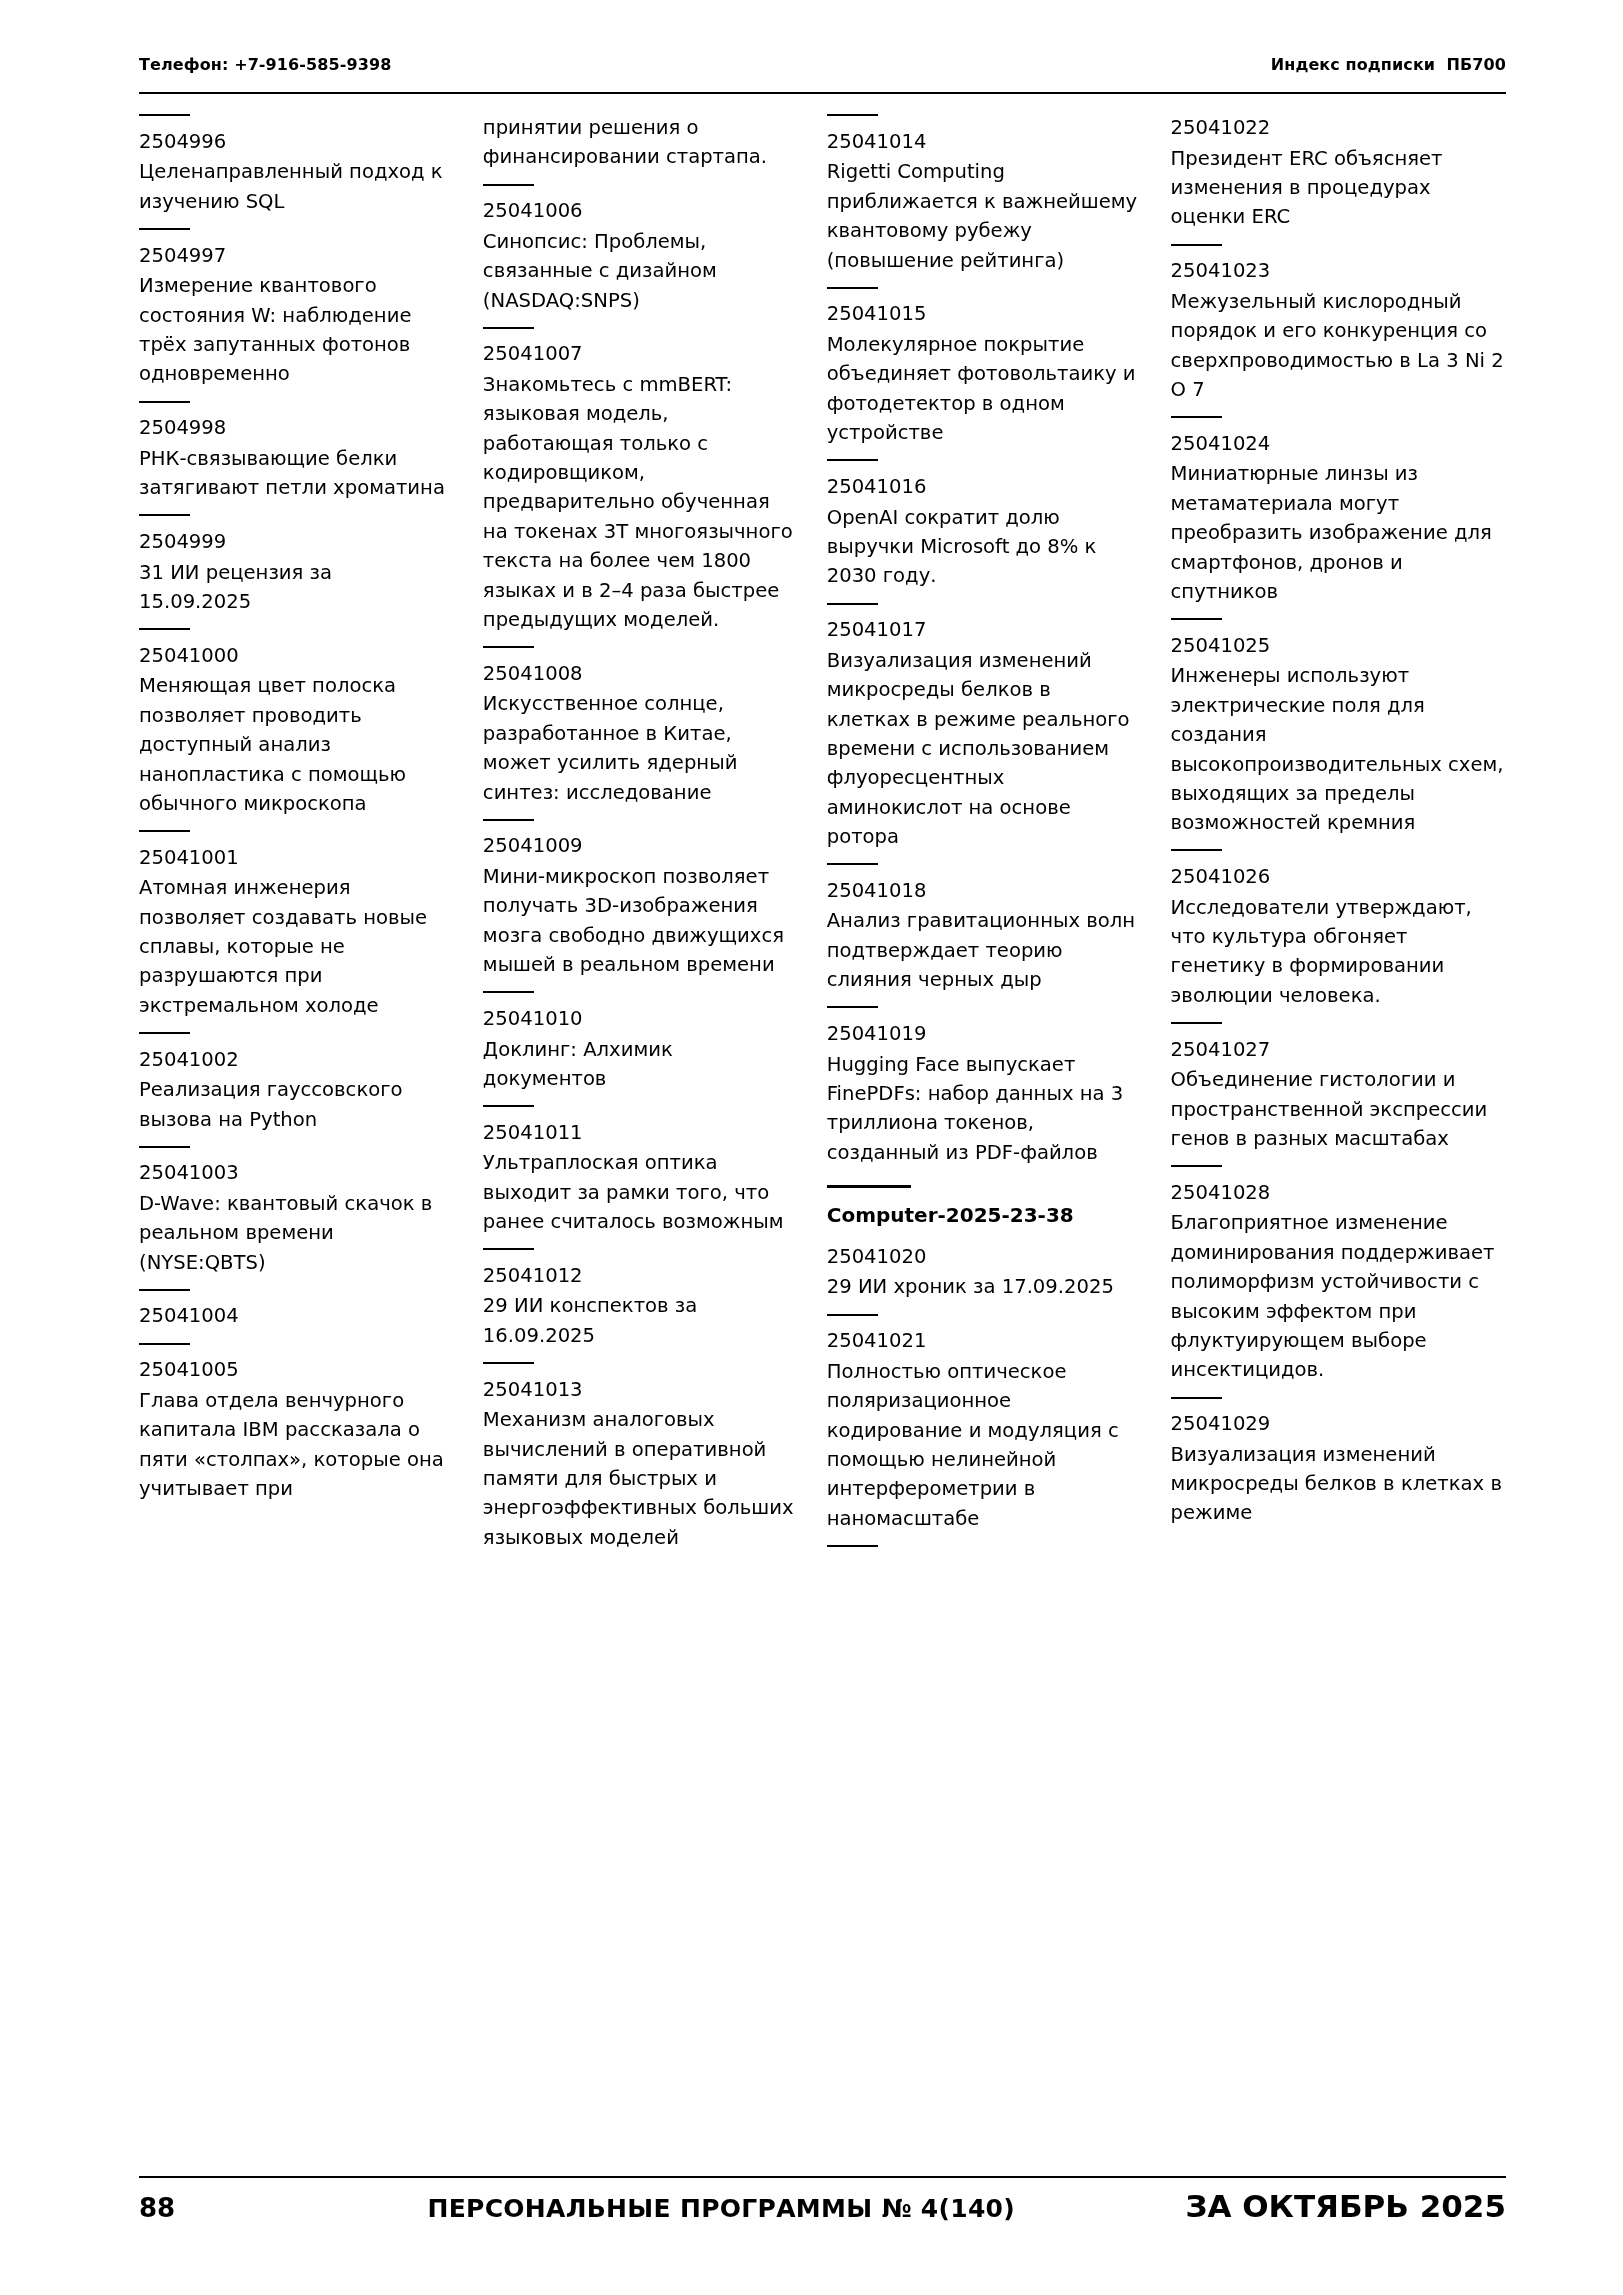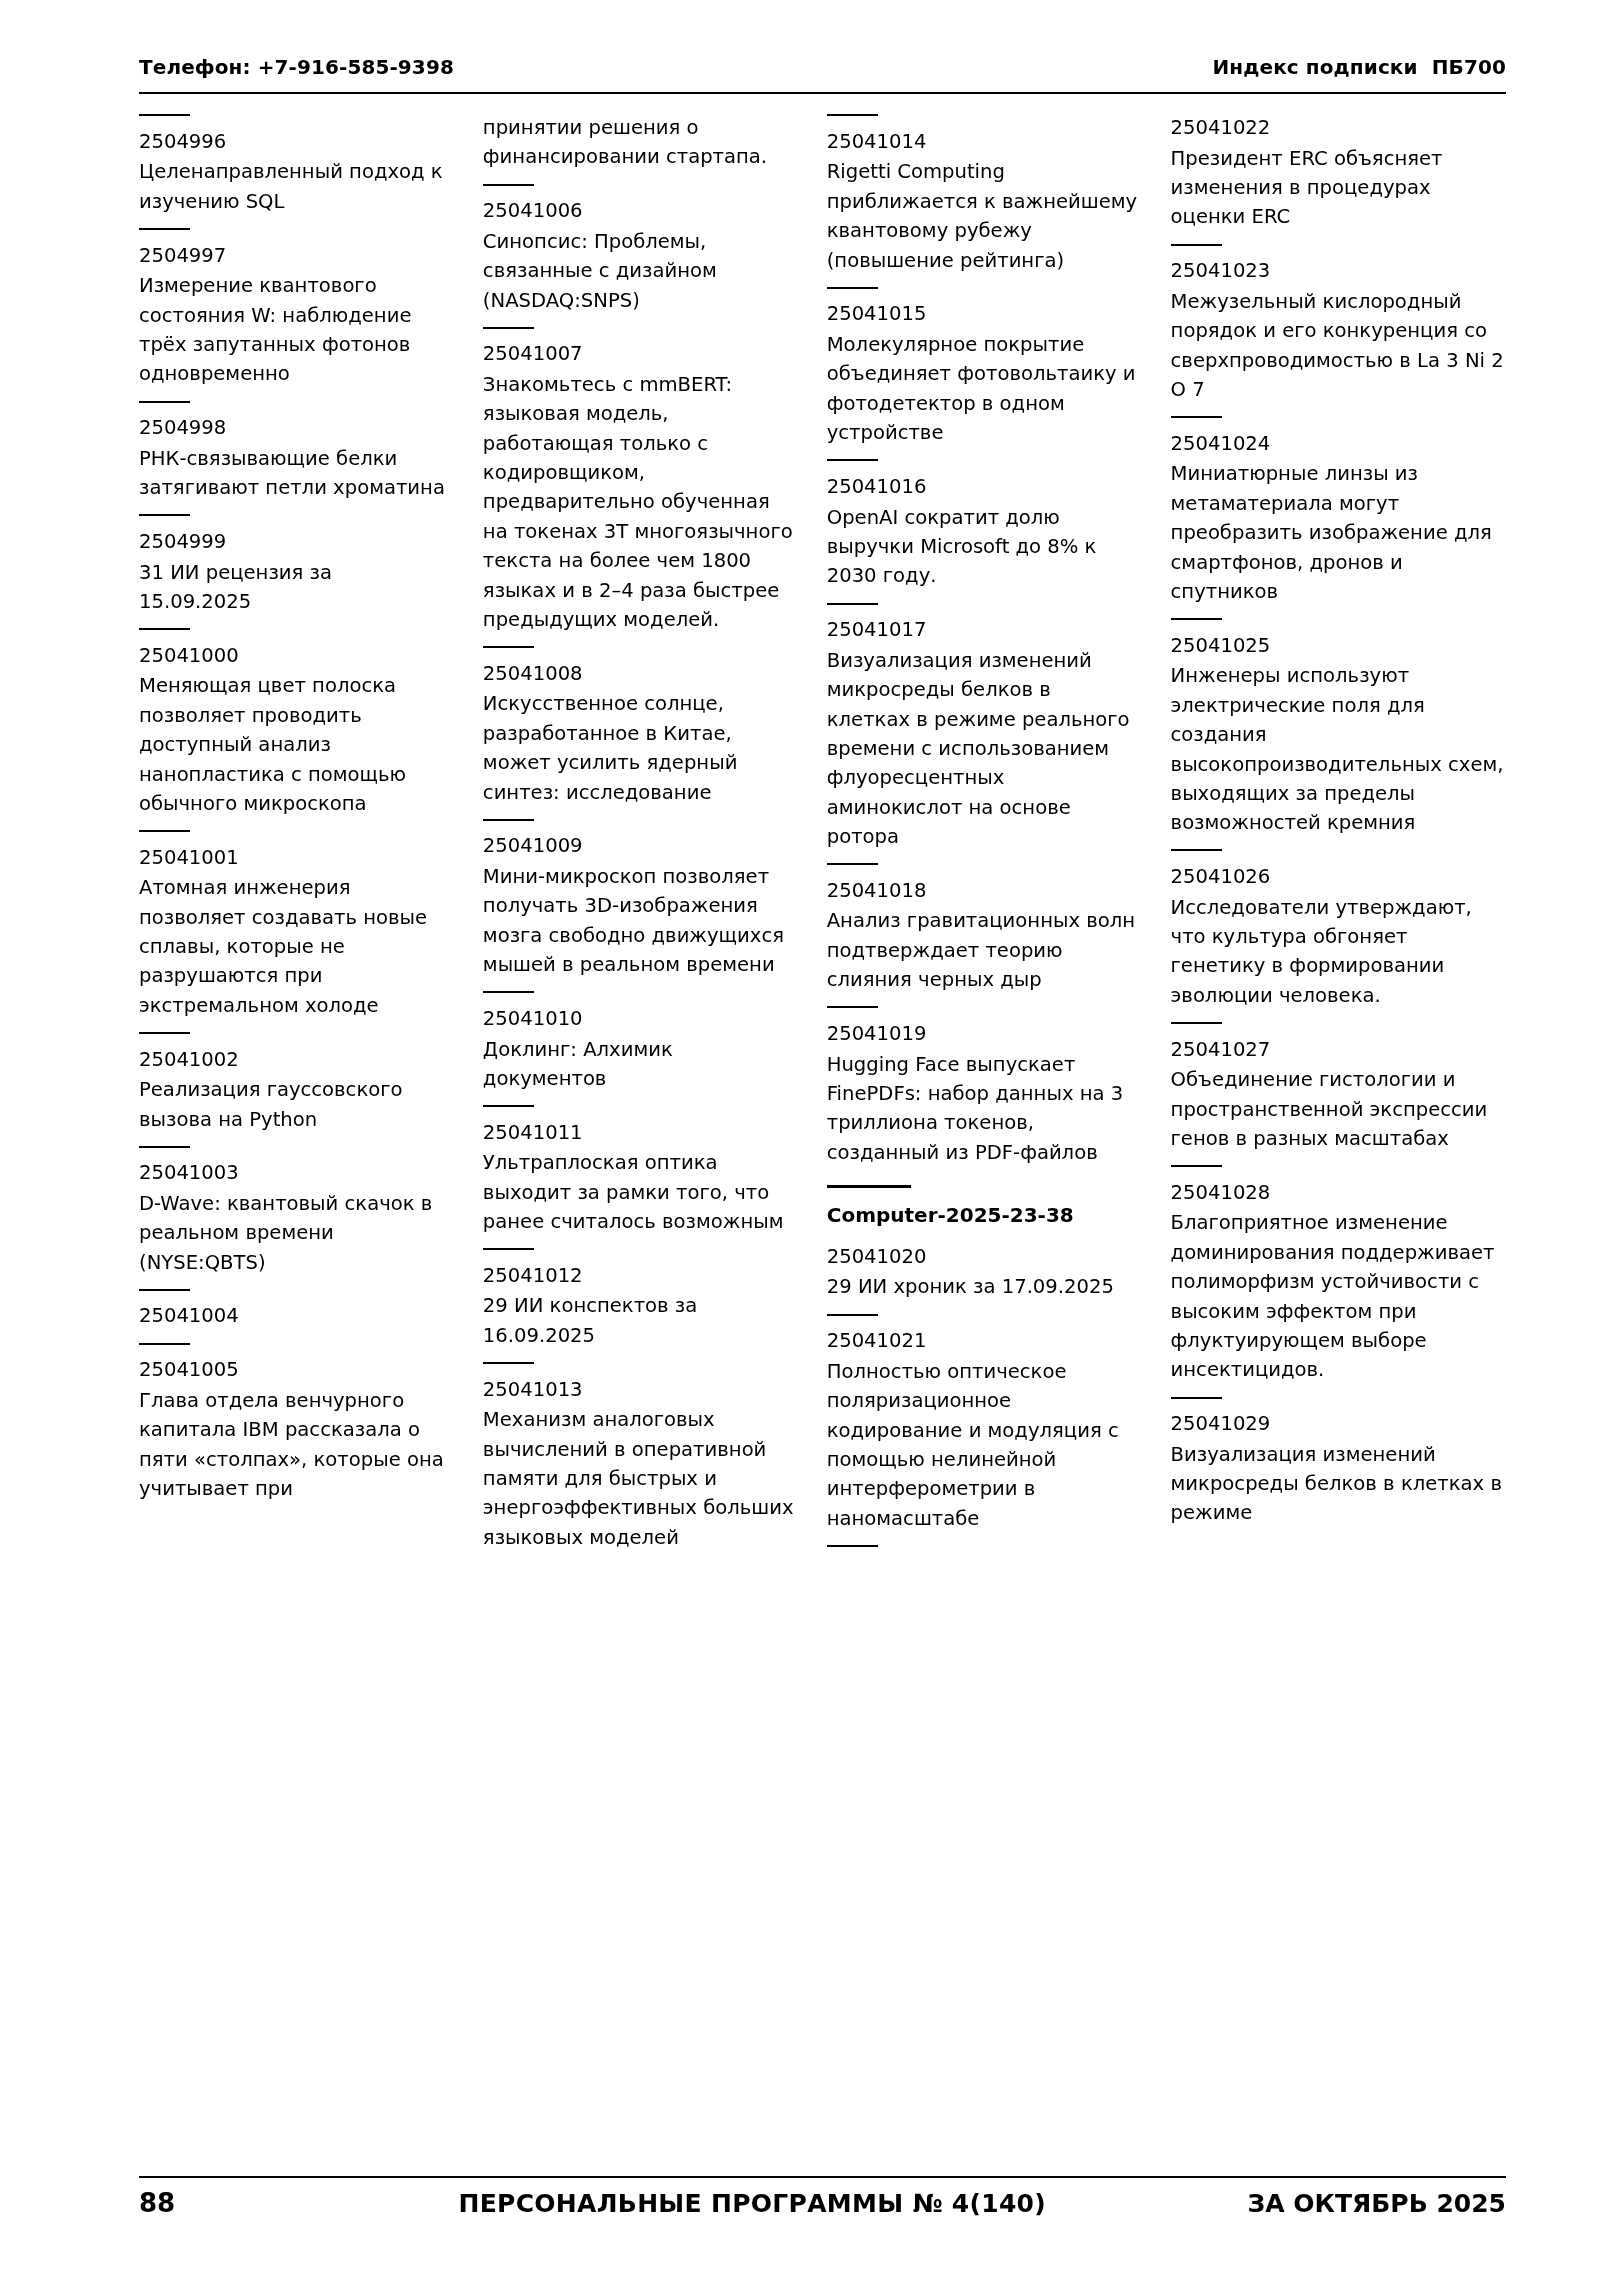--- a/index.html
+++ b/index.html
@@ -25,21 +25,21 @@
   }
   
   .header {
     position: absolute;
     left: 139px;
     top: 55px;
     width: 1367px;
     display: flex;
     justify-content: space-between;
     align-items: flex-end;
-    font-size: 20px;
+    font-size: 16px;
     font-weight: bold;
     letter-spacing: 0.1px;
   }
   .header-rule {
     position: absolute;
     left: 139px;
     top: 92px;
     width: 1367px;
     height: 2px;
     background: #000;
@@ -126,21 +126,21 @@
     width: 118px;
     text-align: left;
   }
   .footer-center {
     flex: 1;
     text-align: center;
     font-size: 25px;
     letter-spacing: 0.3px;
   }
   .footer-right {
-    font-size: 25px;
+    font-size: 31px;
     text-align: center;
     white-space: pre;
   }
 </style>
 </head>
 <body>
 
 <div class="page">
 
   <div class="header">

